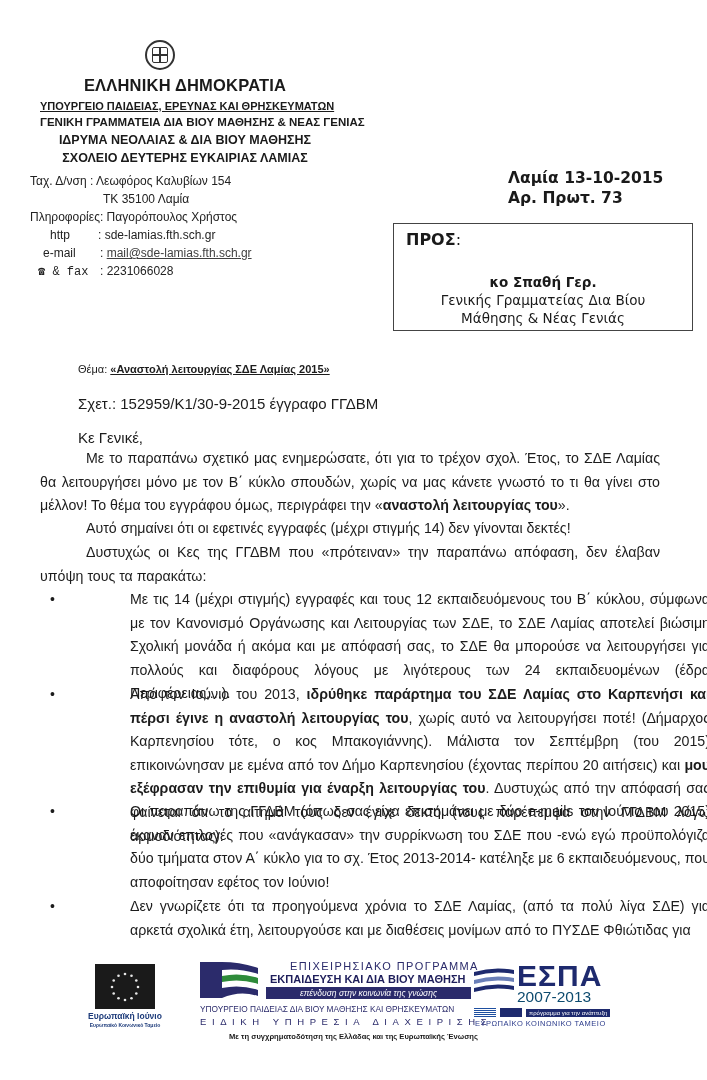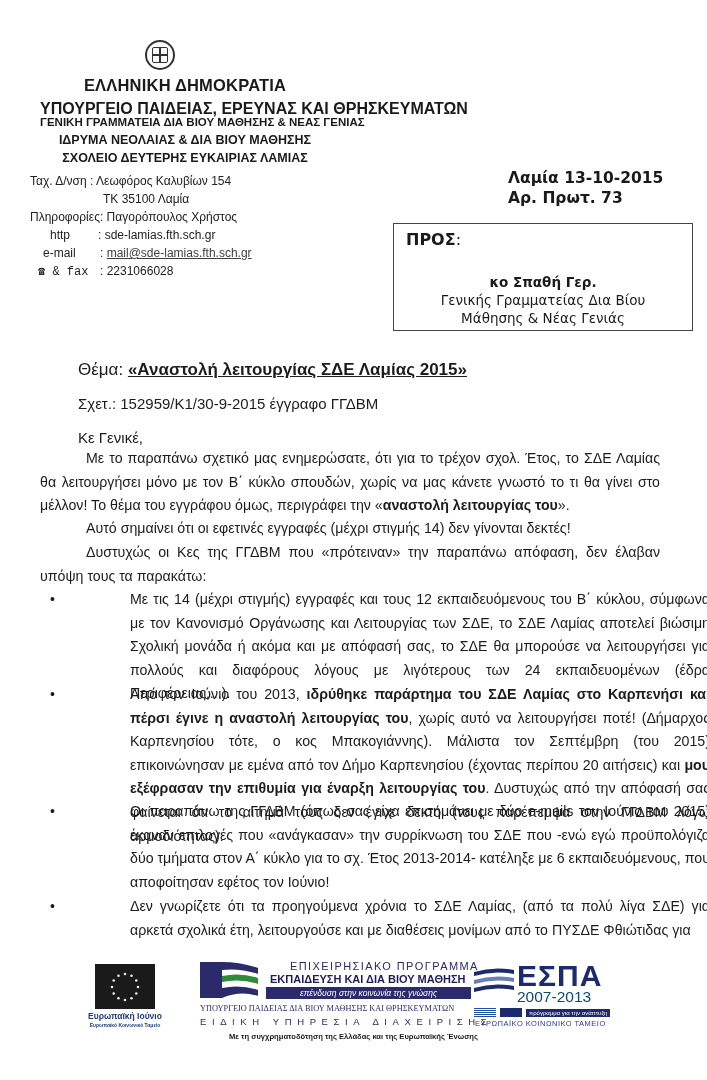--- a/index.html
+++ b/index.html
@@ -9,21 +9,21 @@
     color: #1a1a1a;
   }
   .abs { position: absolute; }
   
   .emblem { left: 145px; top: 40px; width: 30px; height: 30px; border: 2px solid #333; border-radius: 50%; box-sizing: border-box; display:flex; align-items:center; justify-content:center; }
   .emblem .inner { width: 14px; height: 14px; border: 1.5px solid #333; border-radius: 2px; background:
       linear-gradient(#333,#333) center/100% 2px no-repeat,
       linear-gradient(#333,#333) center/2px 100% no-repeat; }
   .hdr { left: 40px; width: 290px; text-align: center; font-weight: bold; white-space: nowrap; }
   .h1 { top: 76px; font-size: 16.5px; letter-spacing: 0.2px; }
-  .h2 { top: 100px; font-size: 16px; }
+  .h2 { top: 100px; font-size: 11px; text-decoration: underline; }
   .h3 { top: 116px; font-size: 11.5px; }
   .h4 { top: 133px; font-size: 12.5px; }
   .h5 { top: 151px; font-size: 12.5px; }
 
   .addr { font-size: 12px; color: #222; white-space: nowrap; }
   .underline { text-decoration: underline; color: #404040; }
 
   .datebox { left: 508px; top: 168px; font-size: 15.5px; font-weight: bold; line-height: 20px; font-family: "DejaVu Sans", sans-serif; }
   .toframe { left: 393px; top: 223px; width: 300px; height: 108px; border: 1.5px solid #444; box-sizing: border-box; font-family: "DejaVu Sans", sans-serif; }
   .toframe .pros { position:absolute; left: 12px; top: 6px; font-size: 16px; font-weight: bold; }
@@ -40,21 +40,21 @@
 
   
   .eu-flag { left: 95px; top: 964px; width: 60px; height: 45px; background: #1a1a1a; }
   .eu-flag .stars { position:absolute; left: 14px; top: 7px; width: 32px; height: 32px; border-radius:50%; }
   .eu-caption { left: 80px; top: 1011px; width: 90px; text-align: center; font-size: 8.5px; font-weight: bold; color:#1d3b7a; white-space:nowrap; }
   .eu-sub { left: 80px; top: 1022px; width: 90px; text-align: center; font-size: 5px; color:#1d3b7a; font-weight:bold; white-space:nowrap; }
   .ep-logo { left: 200px; top: 960px; width: 60px; height: 40px; }
   .ep-t1 { left: 270px; top: 960px; font-size: 11px; letter-spacing: 1.4px; color: #2a2a6a; white-space:nowrap;padding-left:20px; }
   .ep-t2 { left: 270px; top: 973px; font-size: 11px; font-weight: bold; color: #1d1d5a; white-space:nowrap; }
   .ep-t3 { left: 266px; top: 987px; width: 205px; height: 12px; background: #2b2b6b; color:#fff; font-size: 8.5px; font-style: italic; text-align:center; line-height:12px; white-space:nowrap; }
-  .ep-t4 { left: 200px; top: 1004px; font-size: 8.3px; color: #2b2b6b; white-space:nowrap;font-family:Liberation Serif, serif; }
+  .ep-t4 { left: 200px; top: 1004px; font-size: 8.3px; color: #2b2b6b; white-space:nowrap; }
   .ep-t5 { left: 200px; top: 1016px; font-size: 9.5px; letter-spacing: 5.6px; color: #2b2b6b; white-space:nowrap; }
   .espa-logo { left: 472px; top: 966px; width: 44px; height: 30px; }
   .espa-t1 { left: 517px; top: 959px; font-size: 30px; font-weight: bold; color: #1e2a6e; letter-spacing: 1px; white-space:nowrap; }
   .espa-t2 { left: 517px; top: 988px; font-size: 15.5px; color: #0c4a6e; white-space:nowrap; }
   .espa-flags { left: 474px; top: 1008px; }
   .espa-t3 { left: 475px; top: 1019px; font-size: 7.5px; color: #2b3b8b; letter-spacing: 0.5px; white-space:nowrap; }
   .cofund { left: 0; width: 707px; top: 1032px; text-align: center; font-size: 7.6px; font-weight: bold; color: #1a1a1a; white-space:nowrap; }
 </style>
 </head>
 <body>
@@ -95,21 +95,21 @@
   <div>Αρ. Πρωτ. 73</div>
 </div>
 
 <div class="abs toframe">
   <div class="pros"><span>ΠΡΟΣ</span><span class="colon">:</span></div>
   <div class="l b" style="top:50px;">κο Σπαθή Γερ.</div>
   <div class="l" style="top:68px;">Γενικής Γραμματείας  Δια Βίου</div>
   <div class="l" style="top:86px;">Μάθησης &amp; Νέας Γενιάς</div>
 </div>
 
-<div class="abs body-text" style="left:78px; top:358px; font-size:17px;">
+<div class="abs body-text" style="left:78px; top:358px; font-size:11px;">
   <span>Θέμα: </span><span style="font-weight:bold; text-decoration:underline;">«Αναστολή λειτουργίας ΣΔΕ Λαμίας 2015»</span>
 </div>
 <div class="abs body-text" style="left:78px; top:392px; font-size:15px;">Σχετ.: 152959/Κ1/30-9-2015 έγγραφο ΓΓΔΒΜ</div>
 <div class="abs body-text" style="left:78px; top:426px; font-size:15px;">Κε Γενικέ,</div>
 
 <div class="para body-text indent" style="top:447px; left:40px; width:620px;">
   <span>Με το παραπάνω σχετικό μας ενημερώσατε, ότι για το τρέχον σχολ. Έτος, το ΣΔΕ Λαμίας θα λειτουργήσει μόνο με τον Β΄ κύκλο σπουδών, χωρίς να μας κάνετε γνωστό το τι θα γίνει στο μέλλον! Το θέμα του εγγράφου όμως, περιγράφει την «</span><b>αναστολή λειτουργίας του</b><span>».</span>
 </div>
 <div class="para body-text indent" style="top:517px; left:40px; width:620px;">Αυτό σημαίνει ότι οι εφετινές εγγραφές (μέχρι στιγμής 14) δεν γίνονται δεκτές!</div>
 <div class="para body-text indent" style="top:541px; left:40px; width:620px;">Δυστυχώς οι Κες της ΓΓΔΒΜ που «πρότειναν» την παραπάνω απόφαση, δεν έλαβαν υπόψη τους τα παρακάτω:</div>

